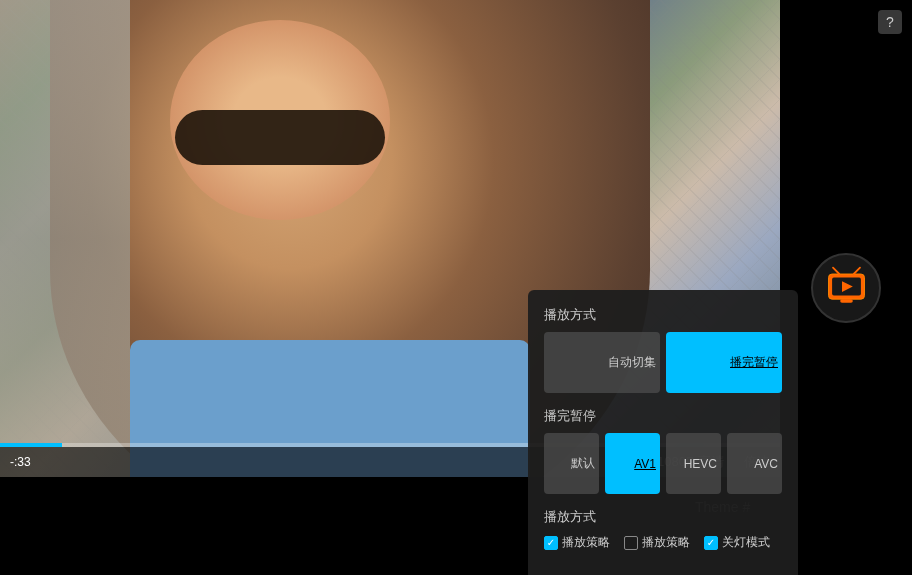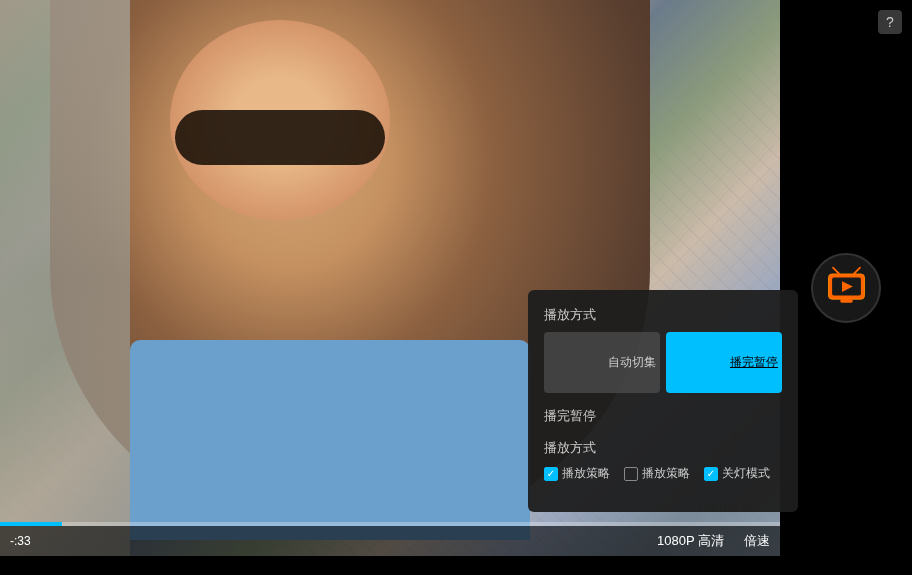--- a/index.html
+++ b/index.html
@@ -10,21 +10,21 @@
       background: #000;
       overflow: hidden;
       font-family: "Microsoft YaHei", "PingFang SC", sans-serif;
       position: relative;
     }
 
     #video-area {
       position: absolute;
       top: 0; left: 0;
       width: 780px;
-      height: 556px;
+      height: 477px;
       overflow: hidden;
     }
 
     #video-bg {
       width: 100%;
       height: 100%;
       background: linear-gradient(
         135deg,
         #8B7355 0%,
         #6B8B5E 10%,
@@ -323,20 +323,26 @@
     <div class="setting-label">播放方式</div>
     <div class="button-group">
       <button class="btn-option btn-inactive">自动切集</button>
       <button class="btn-option btn-active-blue">播完暂停</button>
     </div>
   </div>
 
 
   <div class="setting-section">
     <div class="setting-label">播完暂停</div>
+    <div class="button-group">
+      <button class="btn-option btn-inactive">默认</button>
+      <button class="btn-option btn-active-blue">AV1</button>
+      <button class="btn-option btn-inactive">HEVC</button>
+      <button class="btn-option btn-inactive">AVC</button>
+    </div>
   </div>
 
   <div class="setting-section">
     <div class="setting-label">播放方式</div>
     <div class="checkbox-group">
       <label class="checkbox-item">
         <div class="checkbox-box checked">✓</div>
         <span>播放策略</span>
       </label>
       <label class="checkbox-item">

